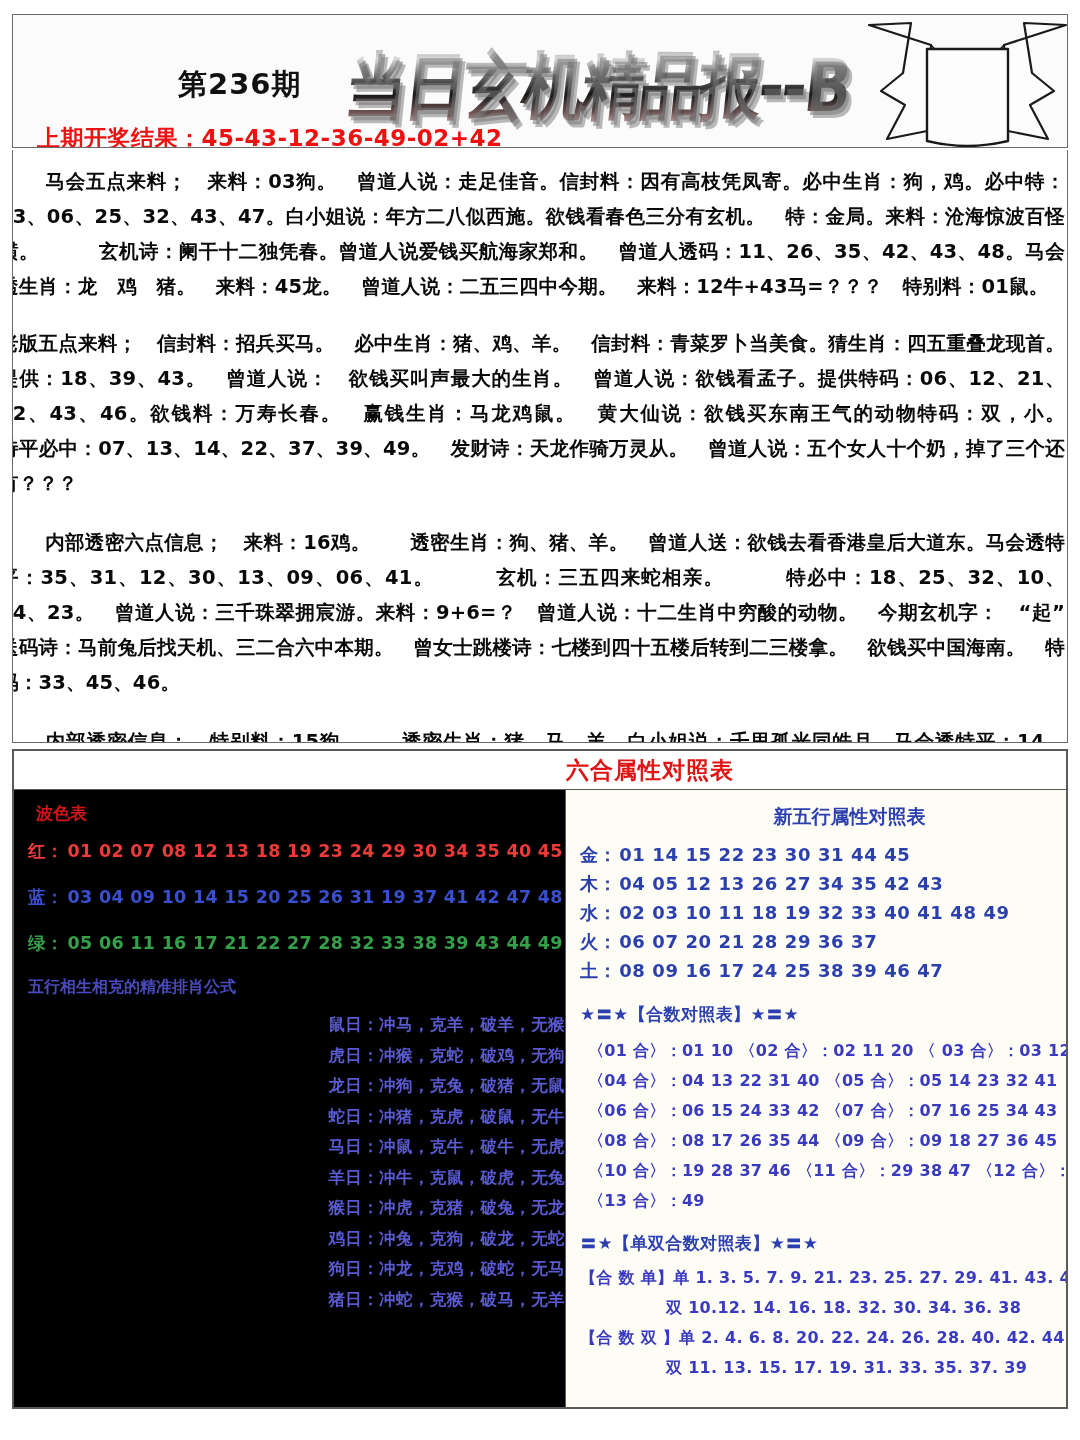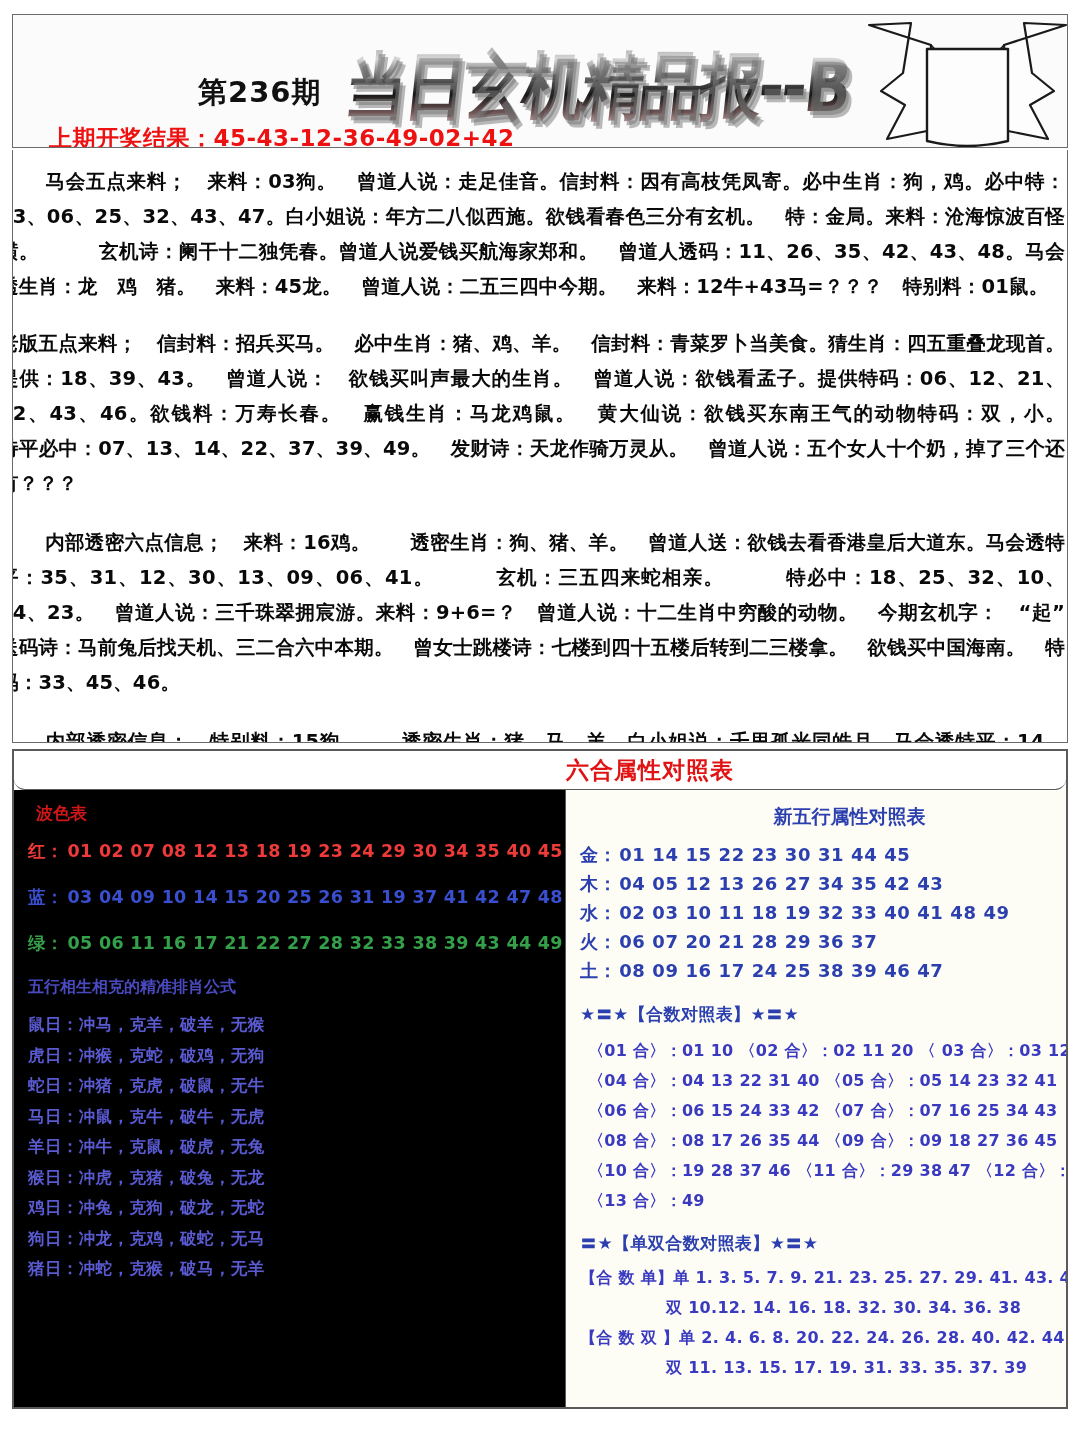--- a/index.html
+++ b/index.html
@@ -14,28 +14,27 @@
   
   .header{
     position:relative;
     margin:14px 12px 0 12px;
     height:132px;
     border:1px solid #6b6b6b;
     background:#fbfbfb;
     overflow:hidden;
   }
   .issue-no{
-    position:absolute;left:165px;top:58px;
+    position:absolute;left:165px;top:50px;
     font-size:29px;font-weight:700;color:#111;
     letter-spacing:1px;
     font-family:"DejaVu Sans","Liberation Sans",sans-serif;
-    margin-left:20px;
   }
   .last-result{
-    position:absolute;left:36px;top:108px;
+    position:absolute;left:24px;top:108px;
     font-size:23px;font-weight:700;color:#ee1111;
     letter-spacing:.5px;
     white-space:nowrap;
   }
   .big-title{
     position:absolute;left:338px;top:22px;
     font-size:62px;font-weight:700;
     white-space:nowrap;
     letter-spacing:-3px;
     color:#3a3a3a;
@@ -96,21 +95,20 @@
     box-sizing:border-box;
     display:flex;
     flex-direction:column;
     overflow:hidden;
   }
   .table-title-row{
     border-bottom:1px solid #5a5a5a;
     height:38px;
     display:flex;align-items:center;
     background:#fff;
-    border-radius:11px;
   }
   .table-title{
     width:100%;
     text-align:center;
     padding-left:220px;
     box-sizing:border-box;
     font-size:23px;font-weight:700;color:#e01414;
     letter-spacing:1px;
   }
   .cols{display:flex;flex:1;min-height:0;}
@@ -146,20 +144,21 @@
   .formula-head{
     font-size:16px;font-weight:700;color:#4a4ac0;
     margin:0 0 12px 0;
   }
   .zodiac-row{
     font-size:16.5px;font-weight:700;
     color:#5a5ad2;
     line-height:30.5px;
     white-space:nowrap;
     letter-spacing:.4px;
+    text-align:right;
   }
 
   .sub-head-right{
     text-align:center;
     font-size:19px;font-weight:700;color:#2b3fae;
     margin:6px 0 10px 0;
     padding-right:40px;
   }
   .wx-row{
     font-size:18px;font-weight:700;color:#2b3fae;
@@ -244,20 +243,21 @@
           <span class="lbl w-blue">蓝：</span><span class="w-blue">03 04 09 10 14 15 20 25 26 31 19 37 41 42 47 48</span>
         </div>
         <div class="wave-row">
           <span class="lbl w-green">绿：</span><span class="w-green">05 06 11 16 17 21 22 27 28 32 33 38 39 43 44 49</span>
         </div>
 
         <div class="formula-head">五行相生相克的精准排肖公式</div>
 
         <div class="zodiac-row">鼠日：冲马，克羊，破羊，无猴</div>
         <div class="zodiac-row">虎日：冲猴，克蛇，破鸡，无狗</div>
+        <div class="zodiac-row">龙日：冲狗，克兔，破猪，无鼠</div>
         <div class="zodiac-row">蛇日：冲猪，克虎，破鼠，无牛</div>
         <div class="zodiac-row">马日：冲鼠，克牛，破牛，无虎</div>
         <div class="zodiac-row">羊日：冲牛，克鼠，破虎，无兔</div>
         <div class="zodiac-row">猴日：冲虎，克猪，破兔，无龙</div>
         <div class="zodiac-row">鸡日：冲兔，克狗，破龙，无蛇</div>
         <div class="zodiac-row">狗日：冲龙，克鸡，破蛇，无马</div>
         <div class="zodiac-row">猪日：冲蛇，克猴，破马，无羊</div>
       </div>
 
       <div class="col-right">

